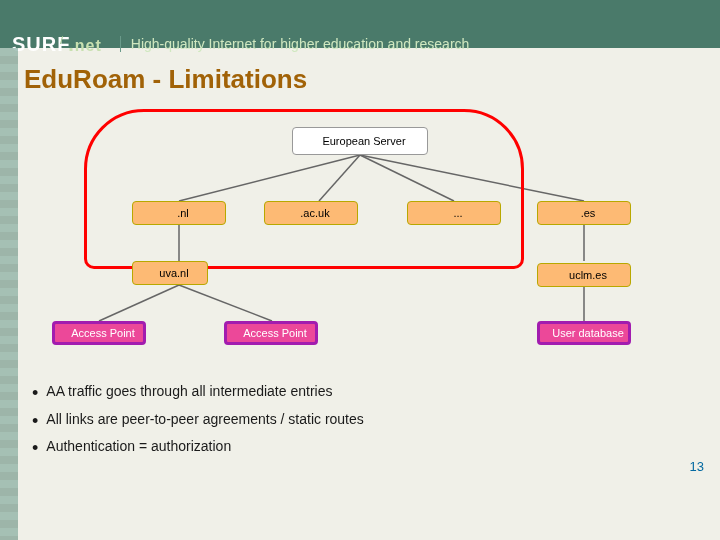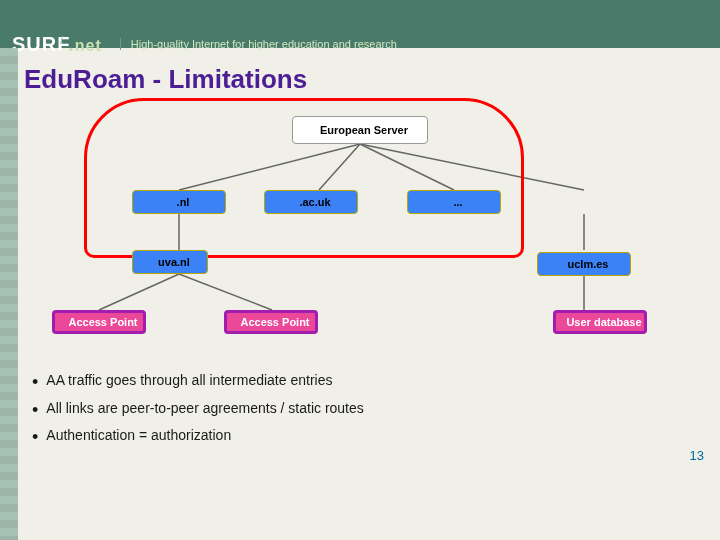--- a/index.html
+++ b/index.html
@@ -35,21 +35,21 @@
     }
     .logo-dot {
       color: #c8e0b0;
     }
     .logo-net {
       font-size: 16px;
       color: #c8e0b0;
       font-weight: bold;
     }
     .header-tagline {
-      font-size: 11px;
+      font-size: 14px;
       color: #d0e8c0;
       margin-left: 10px;
       border-left: 1px solid #6a9a8a;
       padding-left: 10px;
     }
     .header-slash {
       position: absolute;
       bottom: 2px;
       left: 60px;
       font-size: 11px;
@@ -59,22 +59,22 @@
     
     .main {
       padding: 16px 24px 12px 24px;
       position: relative;
     }
 
     
     .page-title {
       font-size: 26px;
       font-weight: bold;
-      color: #4c1d95;
-      margin-bottom: 7px;
+      color: #a16207;
+      margin-bottom: 18px;
     }
 
     
     .diagram {
       position: relative;
       width: 672px;
       height: 260px;
     }
 
     
@@ -90,30 +90,30 @@
     }
 
     
     .node {
       position: absolute;
       border-radius: 4px;
       display: flex;
       align-items: center;
       justify-content: center;
       font-size: 11px;
-      font-weight: bold;
+      font-weight: normal;
       text-align: center;
       padding-left: 8px;
     }
     .node-white {
       background: #ffffff;
       border: 1px solid #999;
     }
     .node-yellow {
-      background: #3b82f6;
+      background: #fdba74;
       border: 1px solid #b8a800;
     }
     .node-green {
       background: #ec4899;
       border: 3px solid #a21caf;
       color: #fff;
     }
     .node-orange {
       background: #e8a020;
       border: 1px solid #b07010;
@@ -219,30 +219,31 @@
     <div class="red-loop"></div>
 
     <div class="node node-white" style="left:268px; top:14px; width:136px; height:28px;">European Server</div>
 
     <div class="node node-yellow" style="left:108px; top:88px; width:94px; height:24px;">.nl</div>
 
     <div class="node node-yellow" style="left:240px; top:88px; width:94px; height:24px;">.ac.uk</div>
 
     <div class="node node-yellow" style="left:383px; top:88px; width:94px; height:24px;">...</div>
 
+    <div class="node node-yellow" style="left:513px; top:88px; width:94px; height:24px;">.es</div>
 
     <div class="node node-yellow" style="left:108px; top:148px; width:76px; height:24px;">uva.nl</div>
 
     <div class="node node-yellow" style="left:513px; top:150px; width:94px; height:24px;">uclm.es</div>
 
     <div class="node node-green" style="left:28px; top:208px; width:94px; height:24px;">Access Point</div>
 
     <div class="node node-green" style="left:200px; top:208px; width:94px; height:24px;">Access Point</div>
 
-    <div class="node node-green" style="left:513px; top:208px; width:94px; height:24px;margin-left:16px;">User database</div>
+    <div class="node node-green" style="left:513px; top:208px; width:94px; height:24px;">User database</div>
 
 
   </div>
 
   <div class="bullets">
     <div class="bullet-item">
       <span class="bullet-dot">•</span>
       <span>AA traffic goes through all intermediate entries</span>
     </div>
     <div class="bullet-item">

